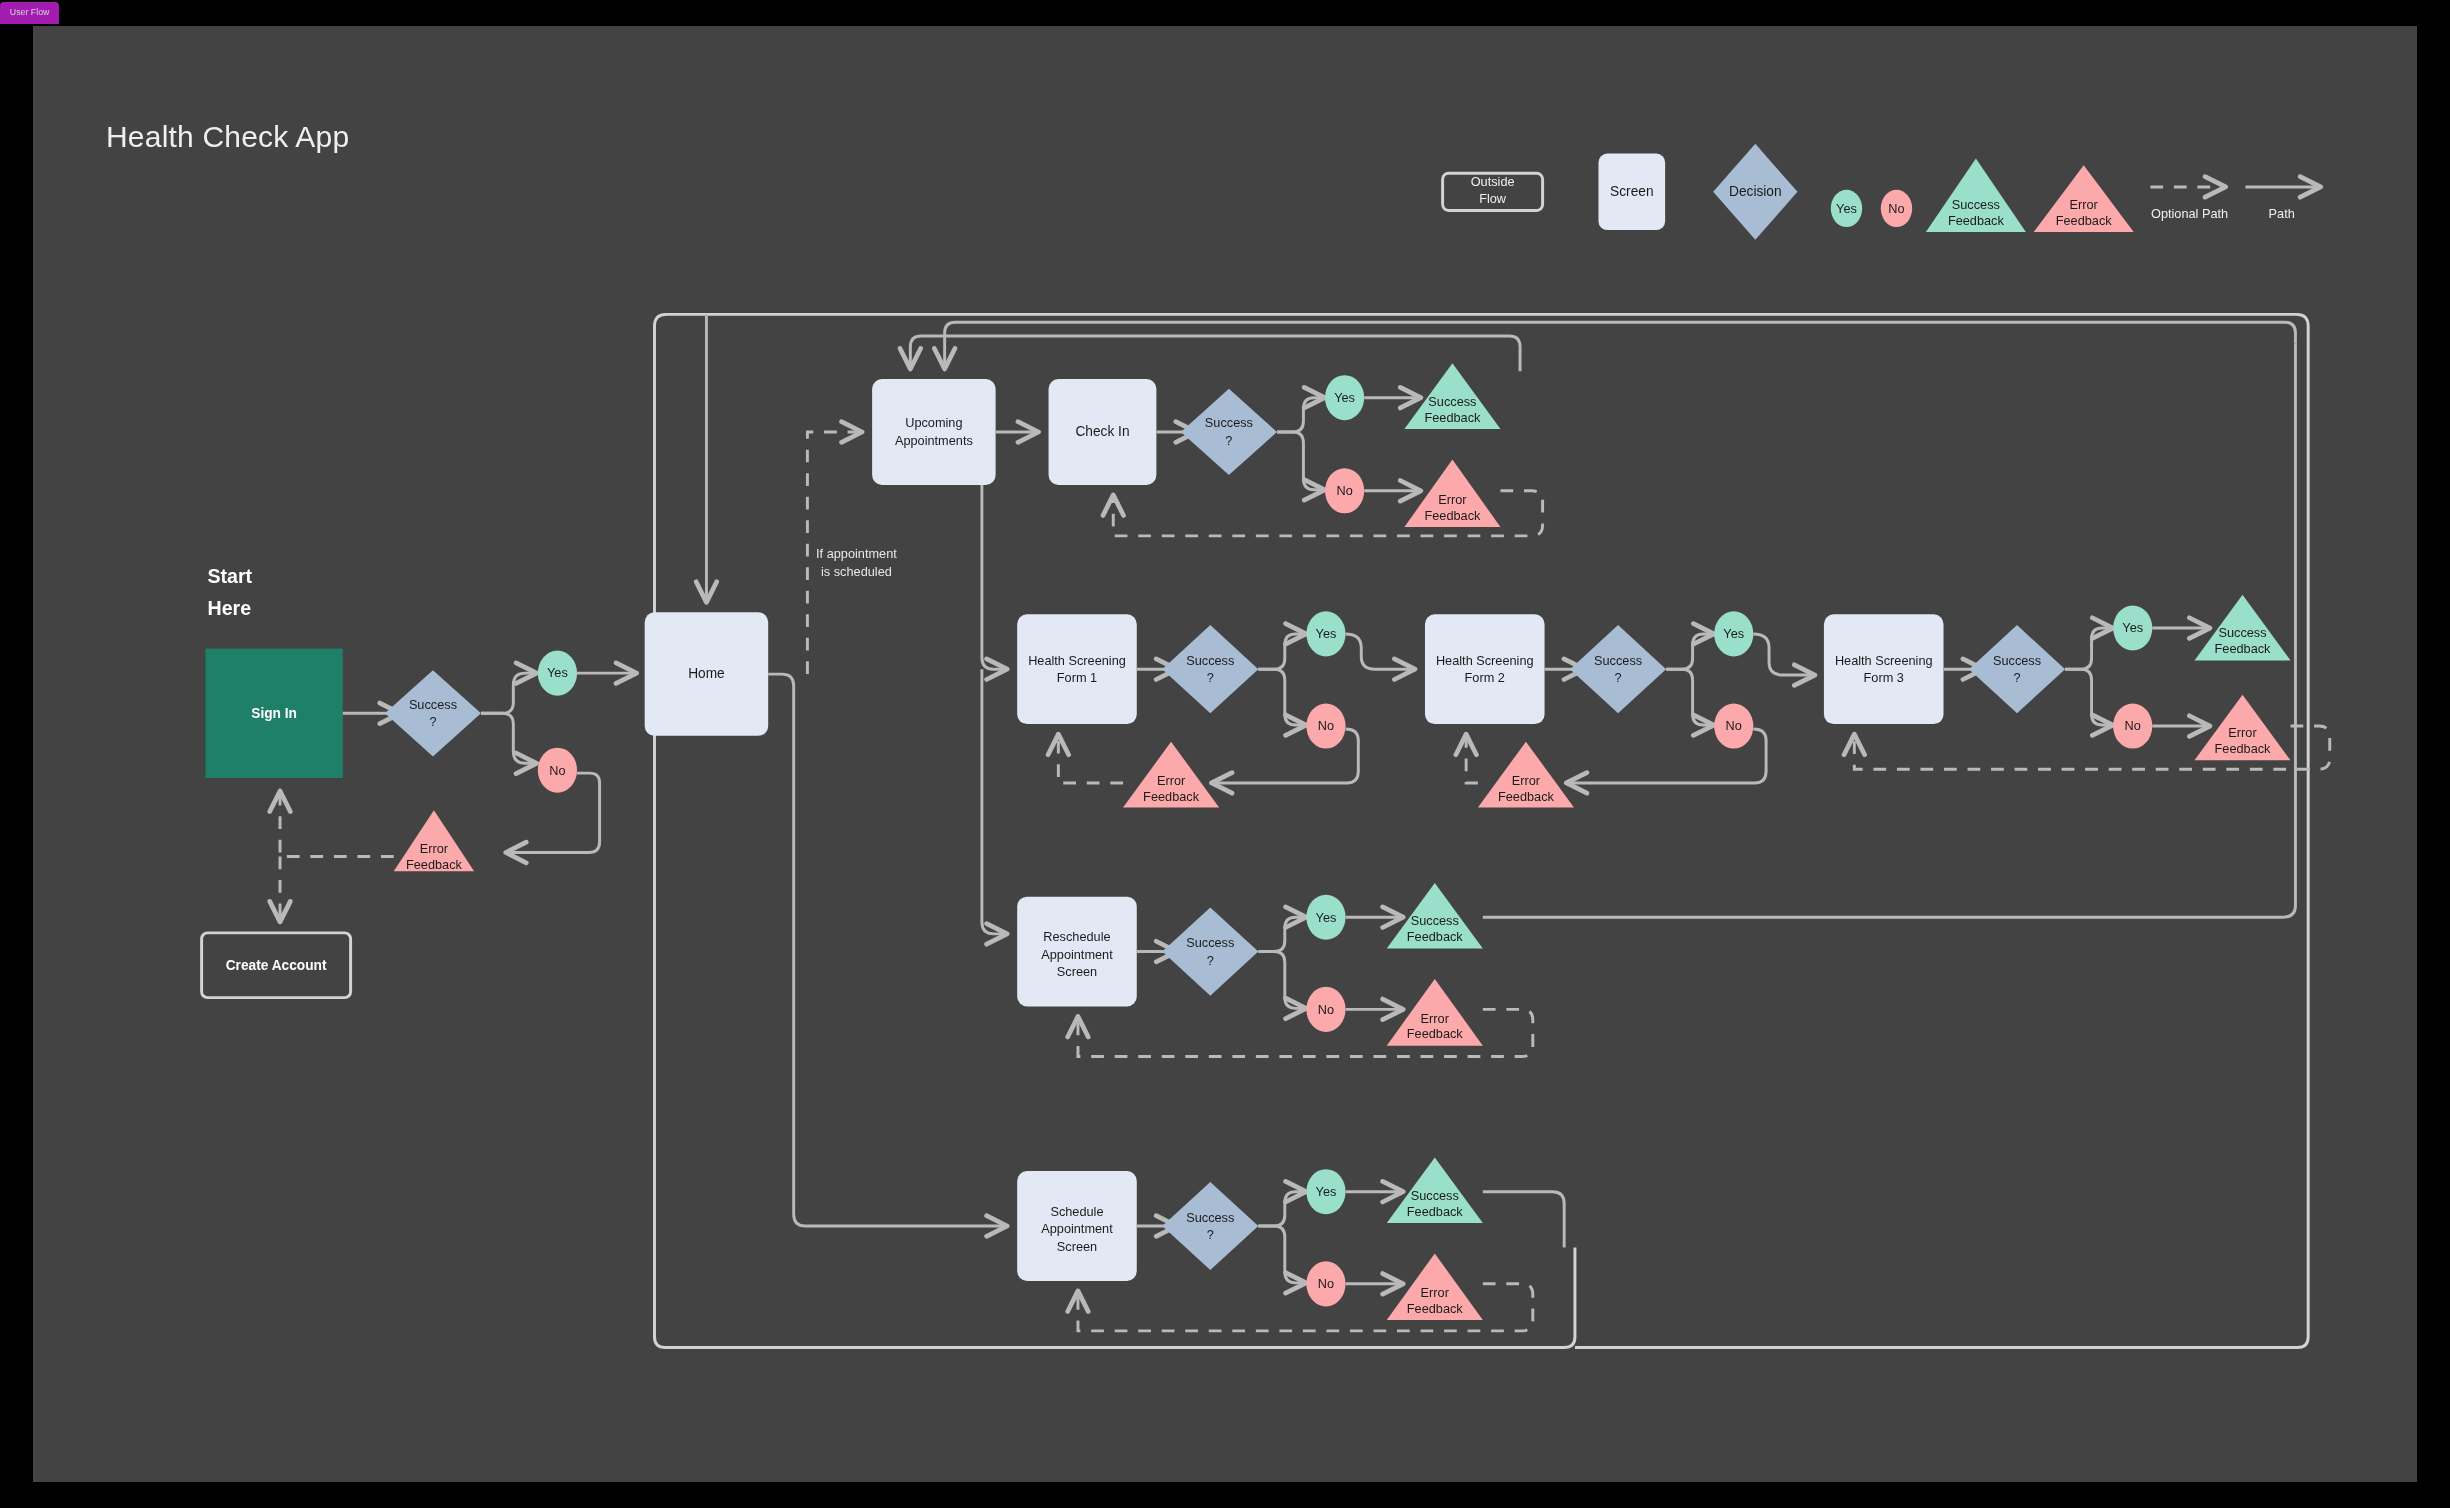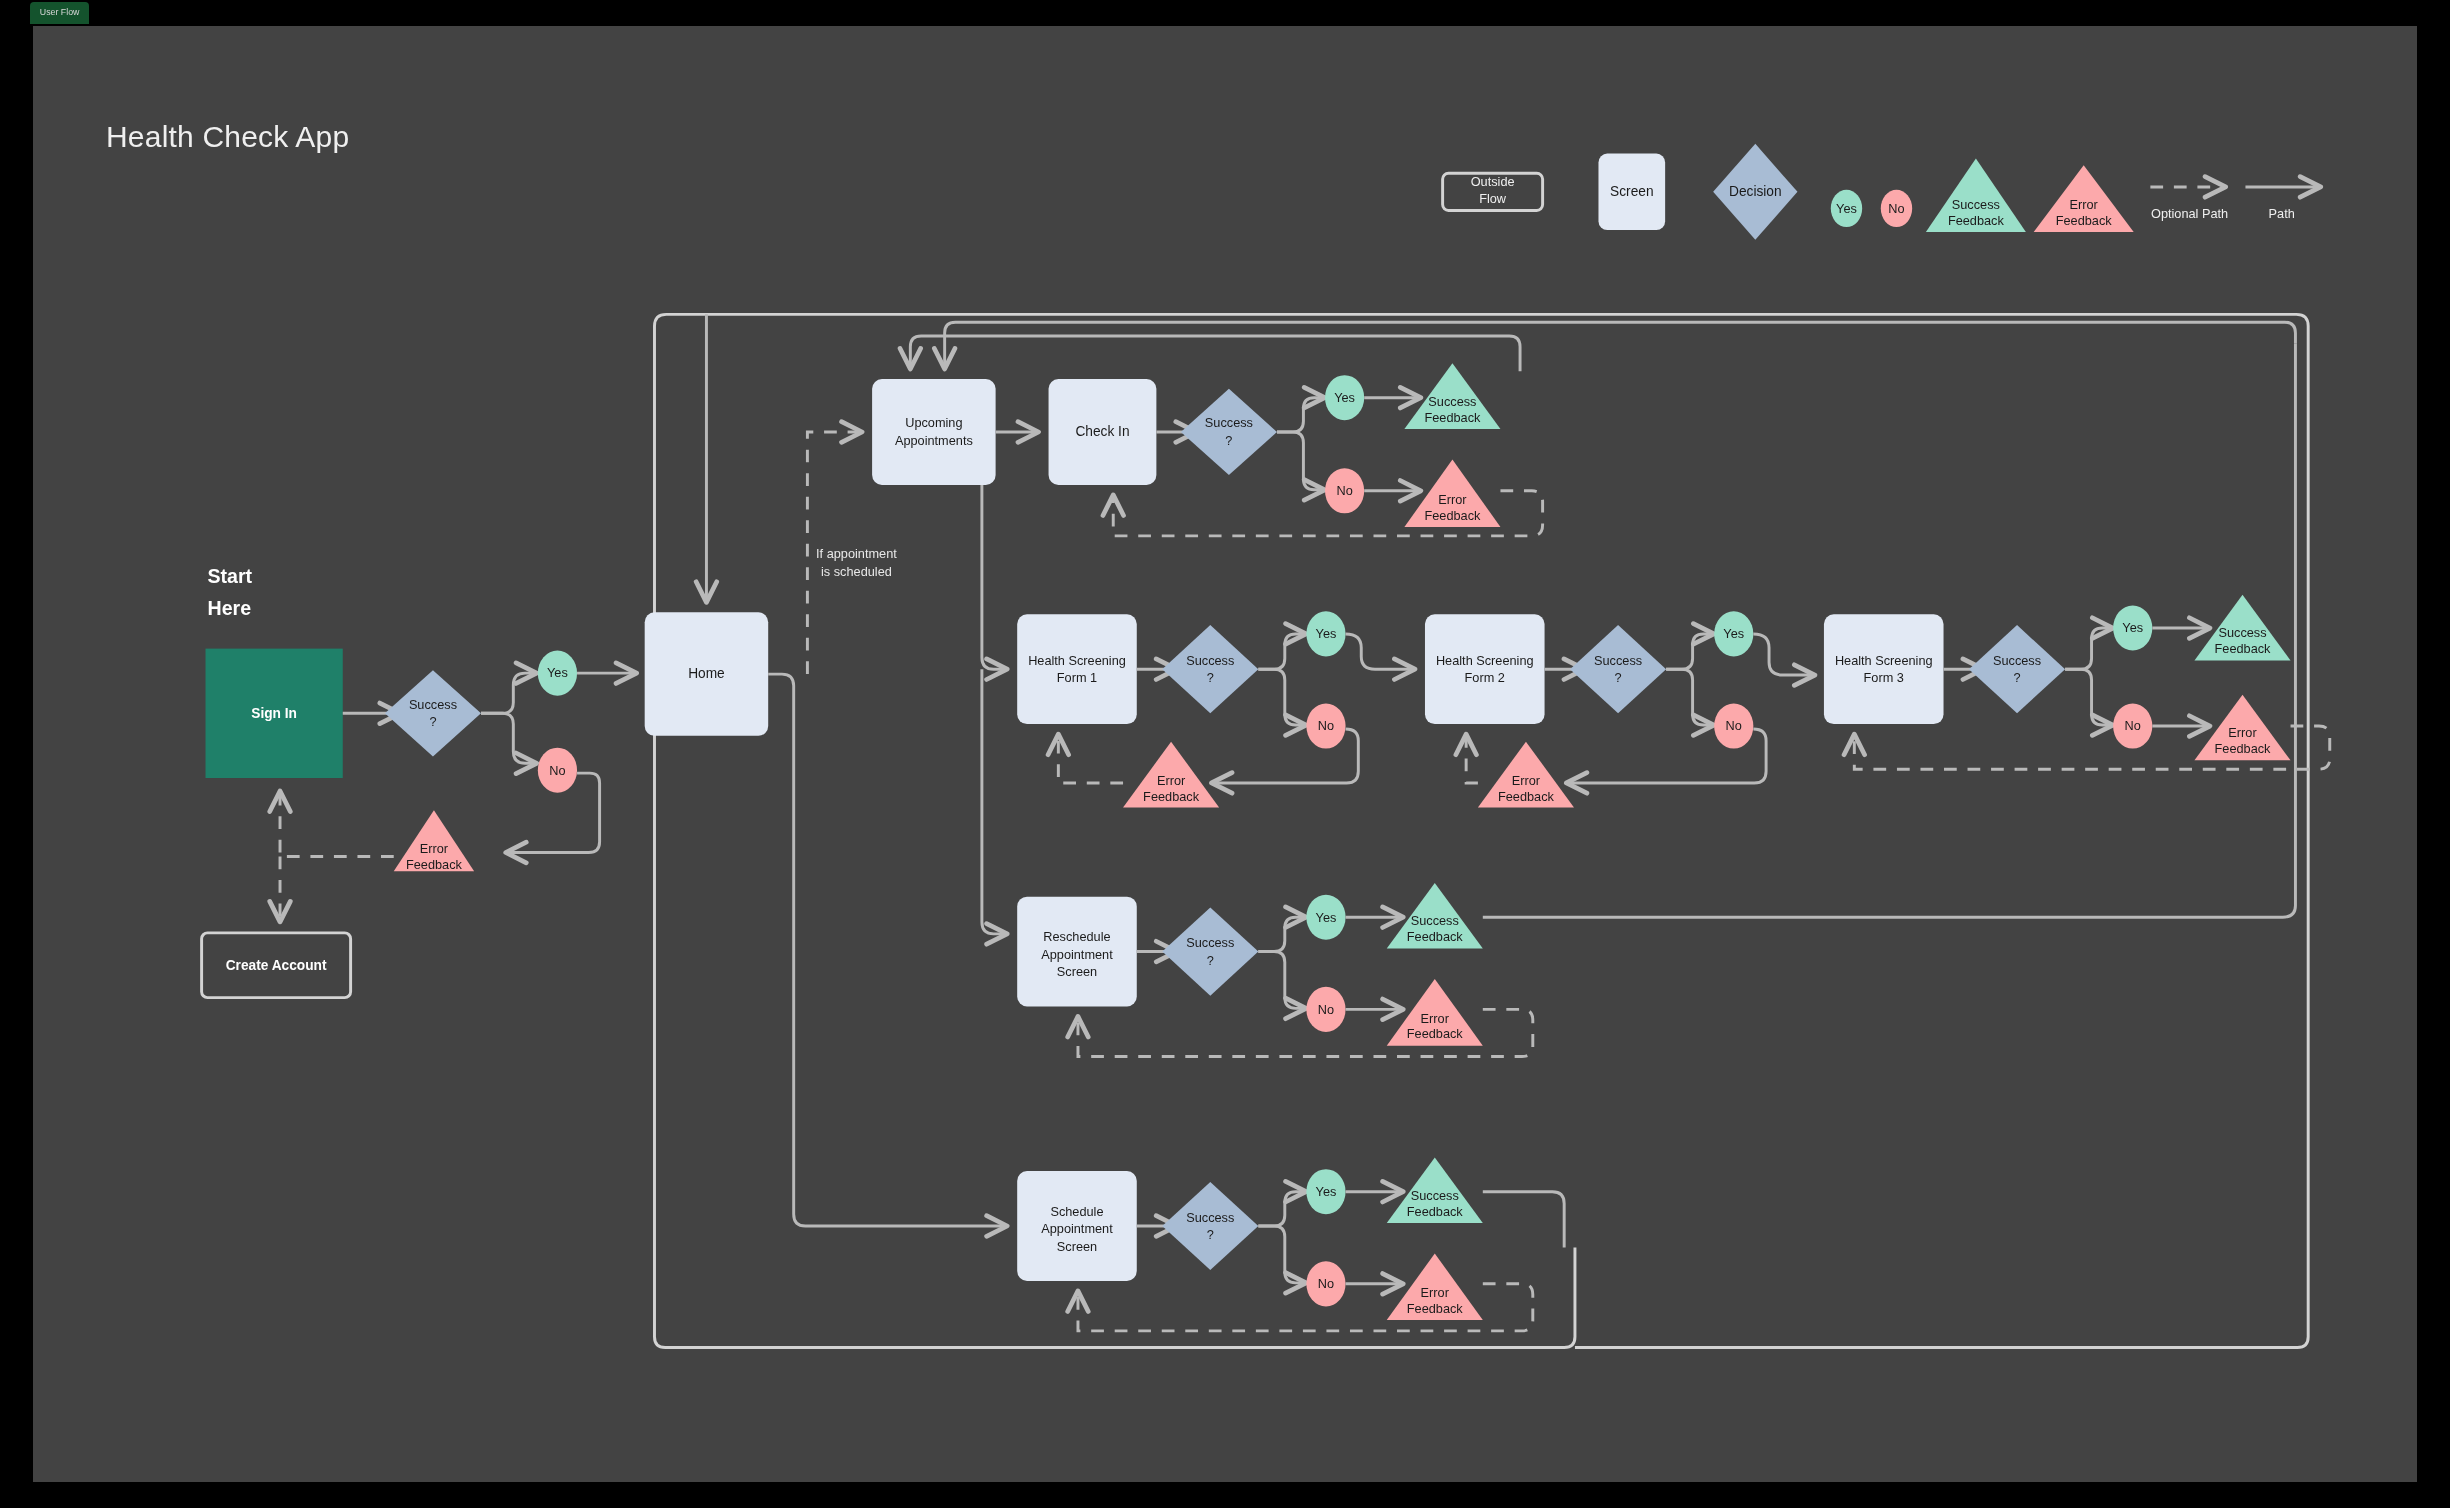--- a/index.html
+++ b/index.html
@@ -1,19 +1,19 @@
 <!DOCTYPE html>
 <html><head>
 <meta charset="utf-8">
 <style>
   html,body{margin:0;padding:0;background:#000;}
   body{width:2450px;height:1508px;font-family:"Liberation Sans",sans-serif;overflow:hidden;}
   #root{position:relative;width:2450px;height:1508px;background:#000;}
   #tabbar{position:absolute;left:0;top:0;width:2450px;height:25.5px;background:#000;}
-  #tab{position:absolute;left:30px;top:2px;height:21.6px;padding:0 9.8px;background:#14532d;
+  #tab{position:absolute;left:0;top:2px;height:21.6px;padding:0 9.8px;background:#a21caf;
        border-radius:3.9px 3.9px 0 0;color:#d8d8d8;font-size:8.8px;line-height:21.6px;white-space:nowrap;}
   #canvas{position:absolute;left:33px;top:25.5px;width:2384px;height:1456px;background:#434343;}
   #title{position:absolute;left:73px;top:94px;font-size:30px;color:#efefef;font-weight:400;letter-spacing:0.2px;}
   svg{position:absolute;left:0;top:0;width:2384px;height:1456px;display:block;}
   .nd-label{font-family:"Liberation Sans",sans-serif;fill:#1b1b1b;font-size:14px;text-anchor:middle;dominant-baseline:middle;}
   .nd-label.sm{font-size:13px;}
   .lg-label{font-family:"Liberation Sans",sans-serif;fill:#efefef;font-size:13px;text-anchor:middle;}
   .white-label{font-family:"Liberation Sans",sans-serif;fill:#ffffff;font-size:14px;font-weight:bold;text-anchor:middle;dominant-baseline:middle;}
   .start-label{font-family:"Liberation Sans",sans-serif;fill:#ffffff;font-size:20px;font-weight:bold;}
   .note{font-family:"Liberation Sans",sans-serif;fill:#e8e8e8;font-size:13px;text-anchor:middle;}

